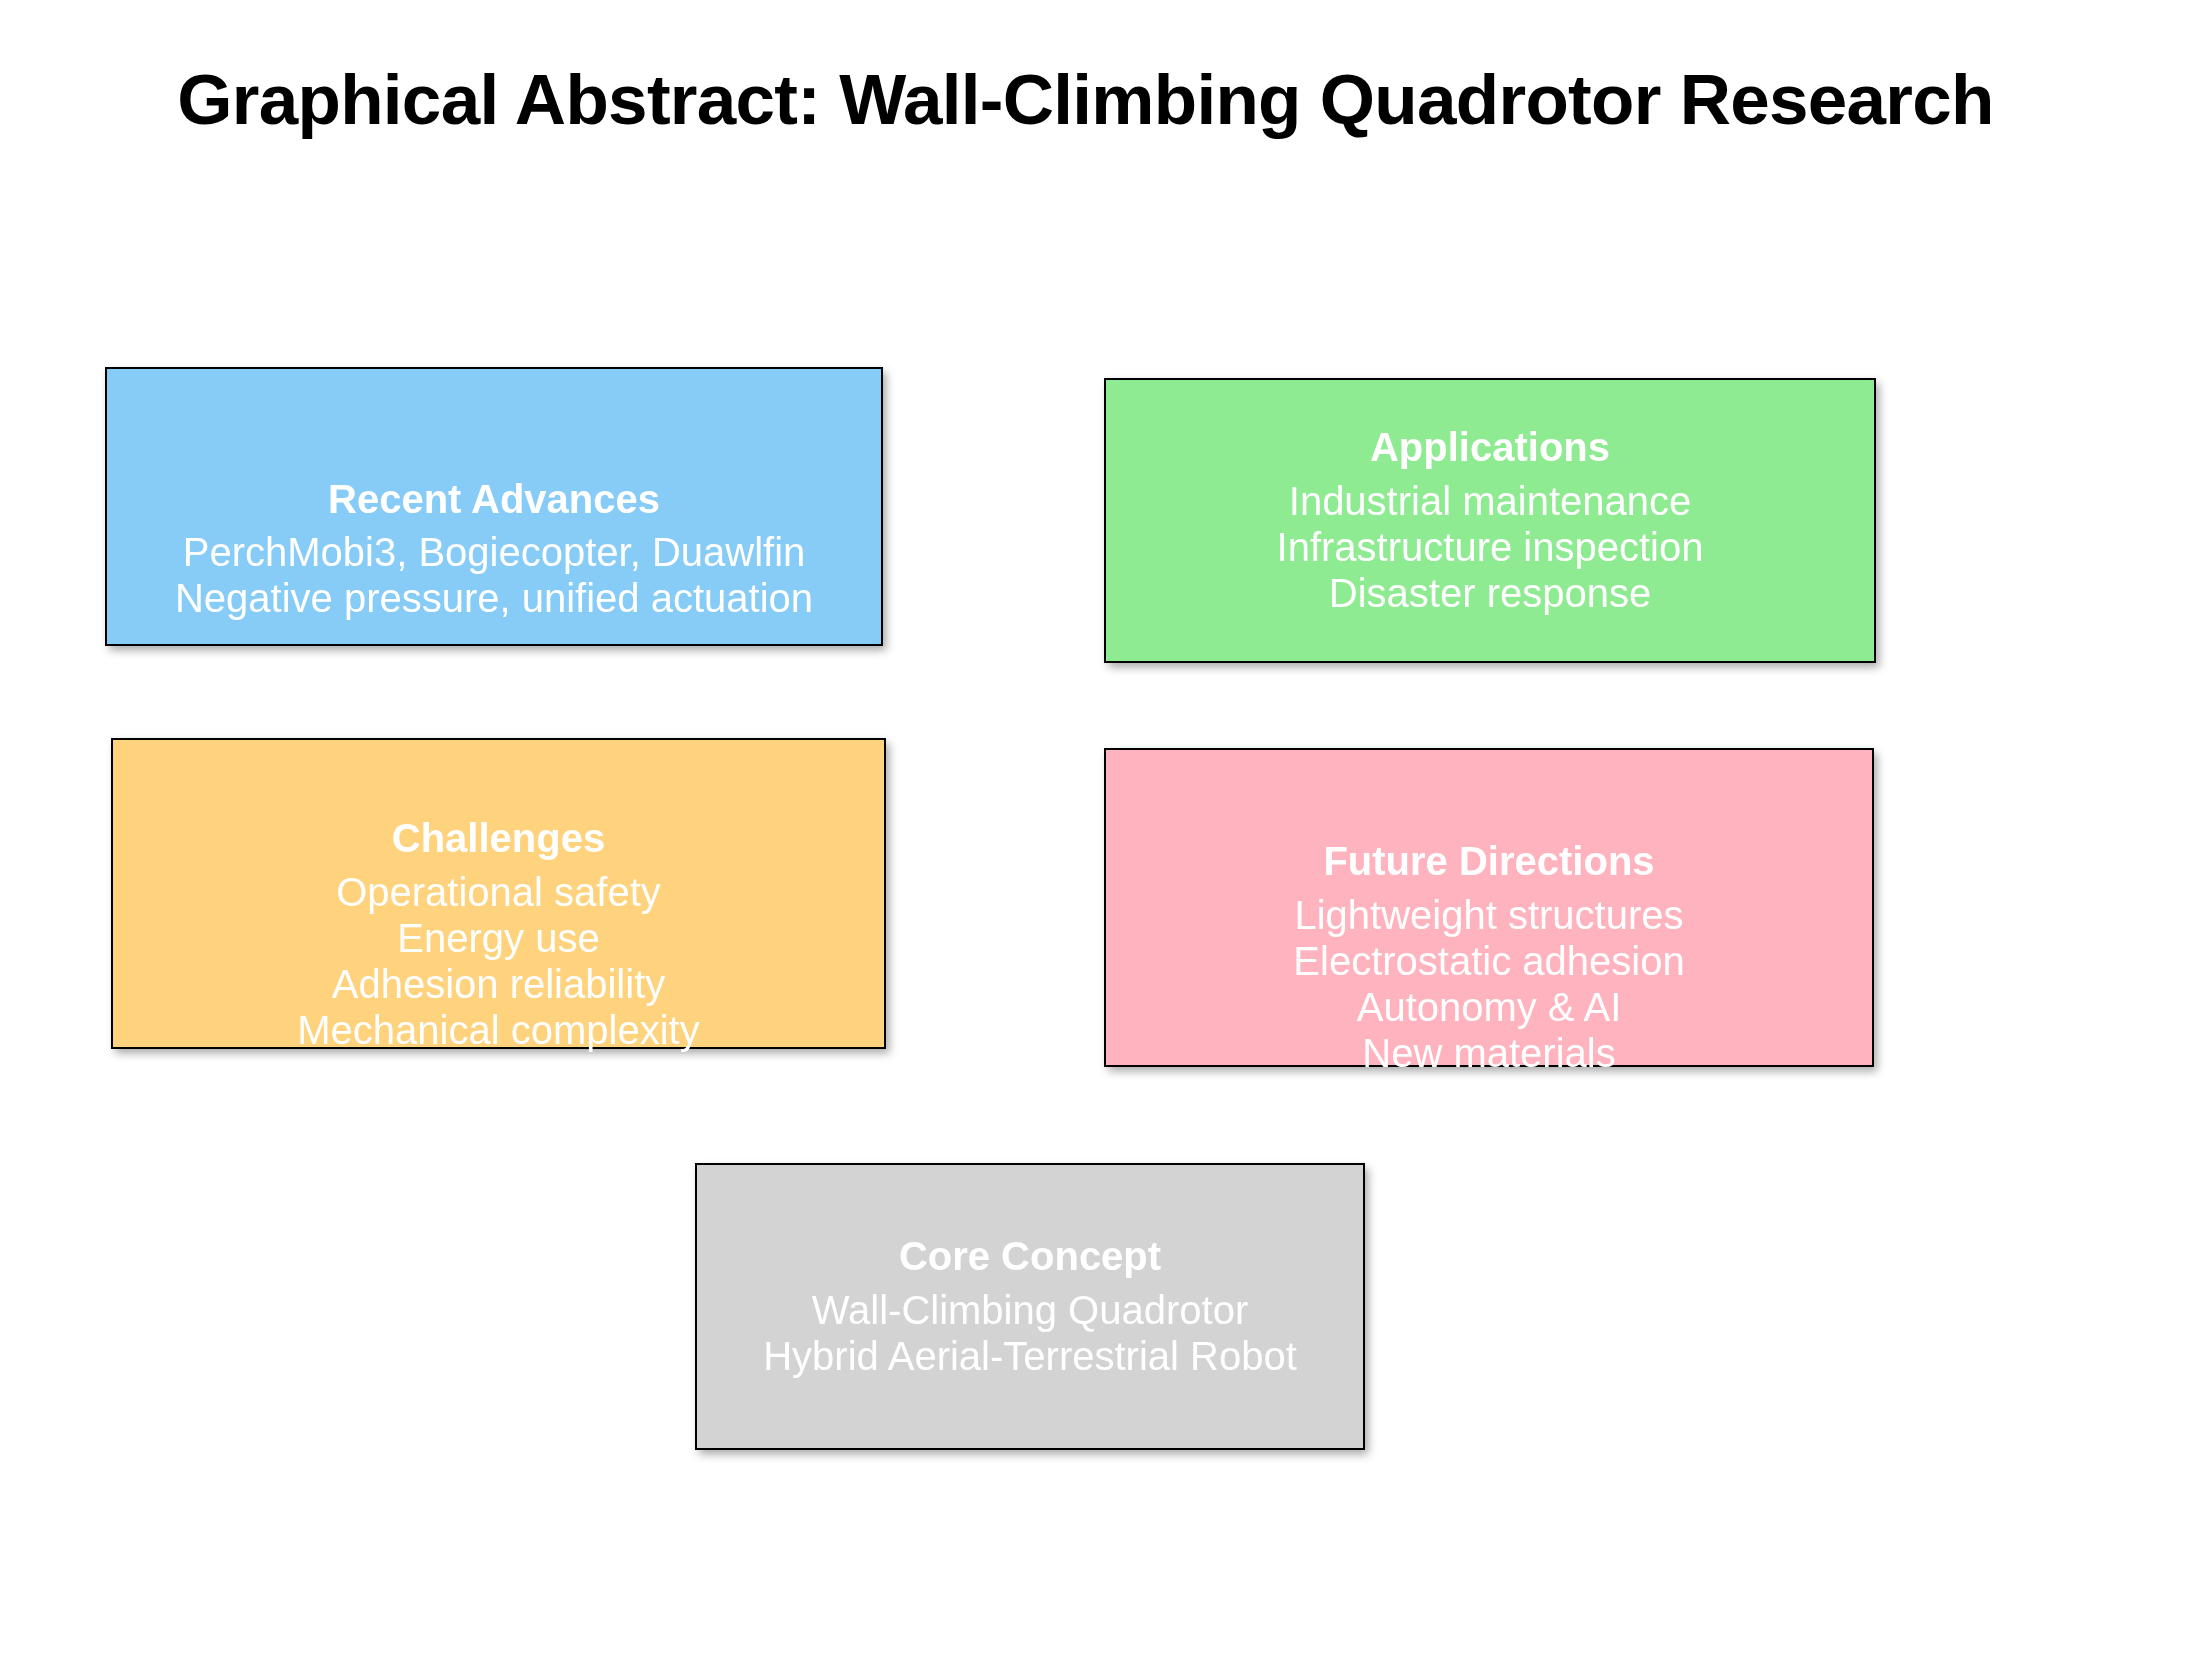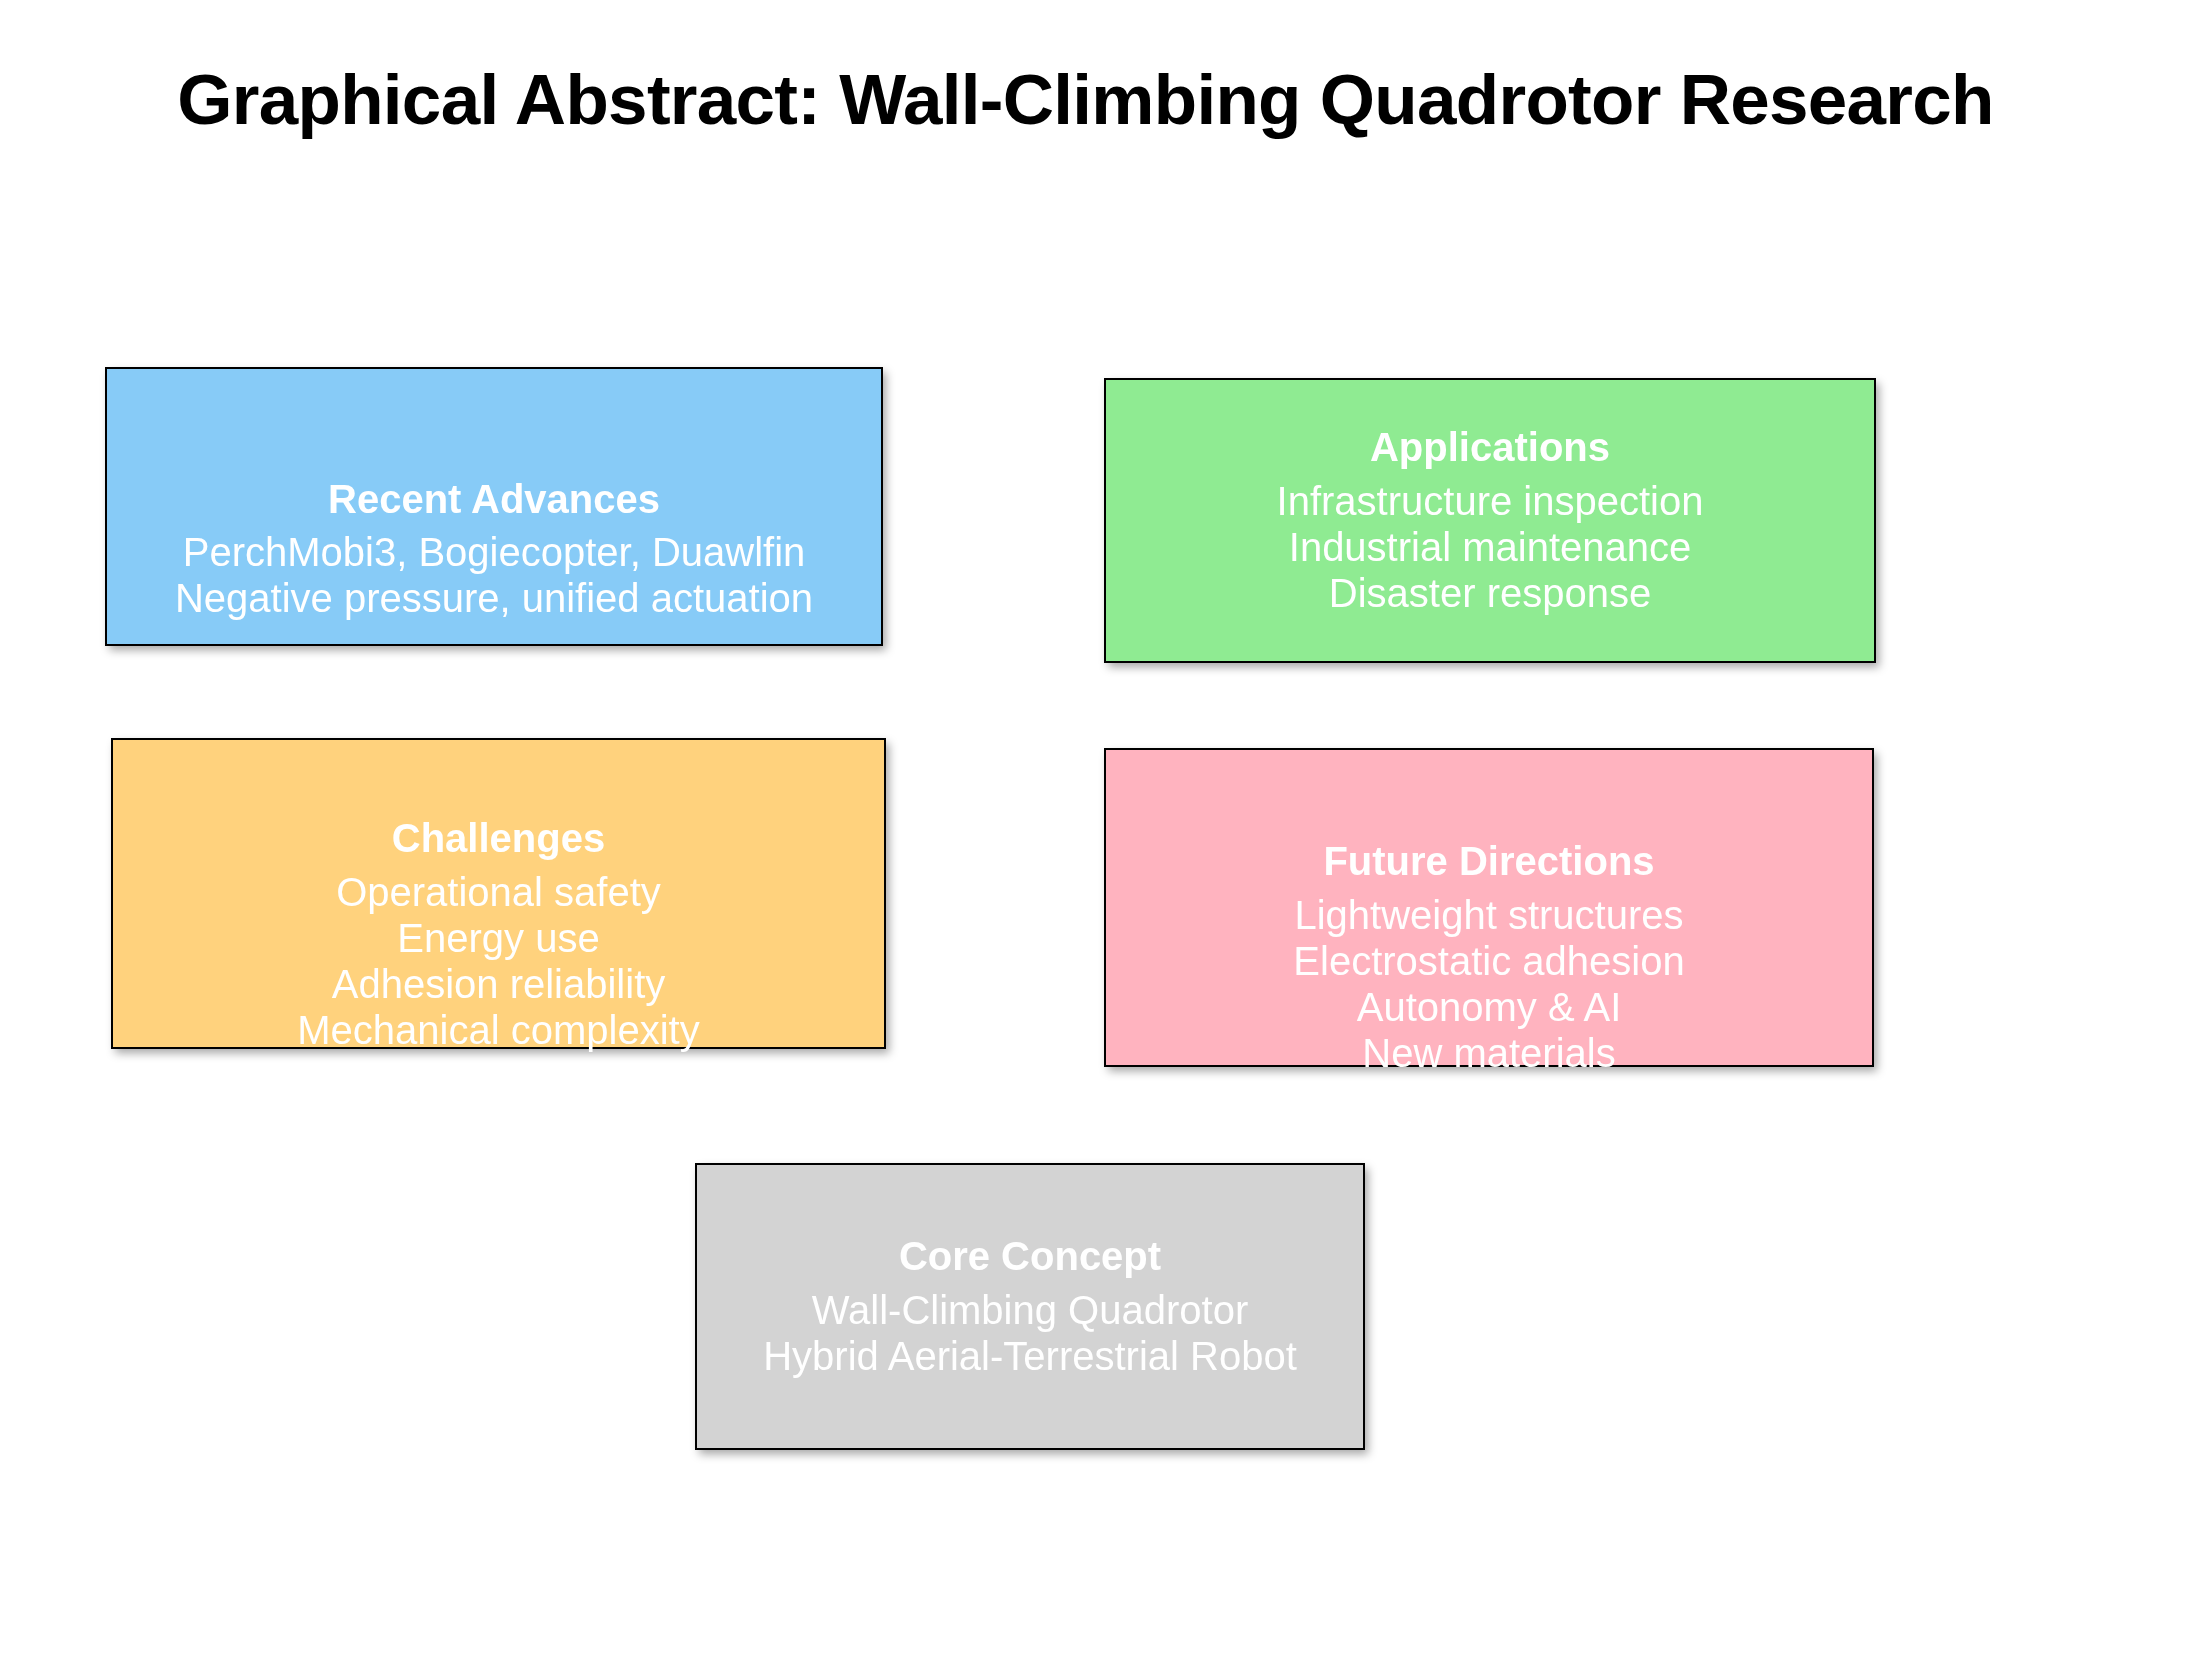--- a/index.html
+++ b/index.html
@@ -70,22 +70,22 @@
   </div>
 
   <div class="box box-recent" style="background-color: rgb(135, 203, 247);">
     <div class="box-title">Recent Advances</div>
     <div class="box-line">PerchMobi3, Bogiecopter, Duawlfin</div>
     <div class="box-line">Negative pressure, unified actuation</div>
   </div>
 
   <div class="box box-apps" style="background-color: rgb(143, 235, 146);">
     <div class="box-title">Applications</div>
+    <div class="box-line">Industrial maintenance</div>
     <div class="box-line">Infrastructure inspection</div>
-    <div class="box-line">Industrial maintenance</div>
     <div class="box-line">Disaster response</div>
   </div>
 
   <div class="box box-chal" style="background-color: rgb(255, 210, 125);">
     <div class="box-title">Challenges</div>
     <div class="box-line">Operational safety</div>
     <div class="box-line">Energy use</div>
     <div class="box-line">Adhesion reliability</div>
     <div class="box-line">Mechanical complexity</div>
   </div>

